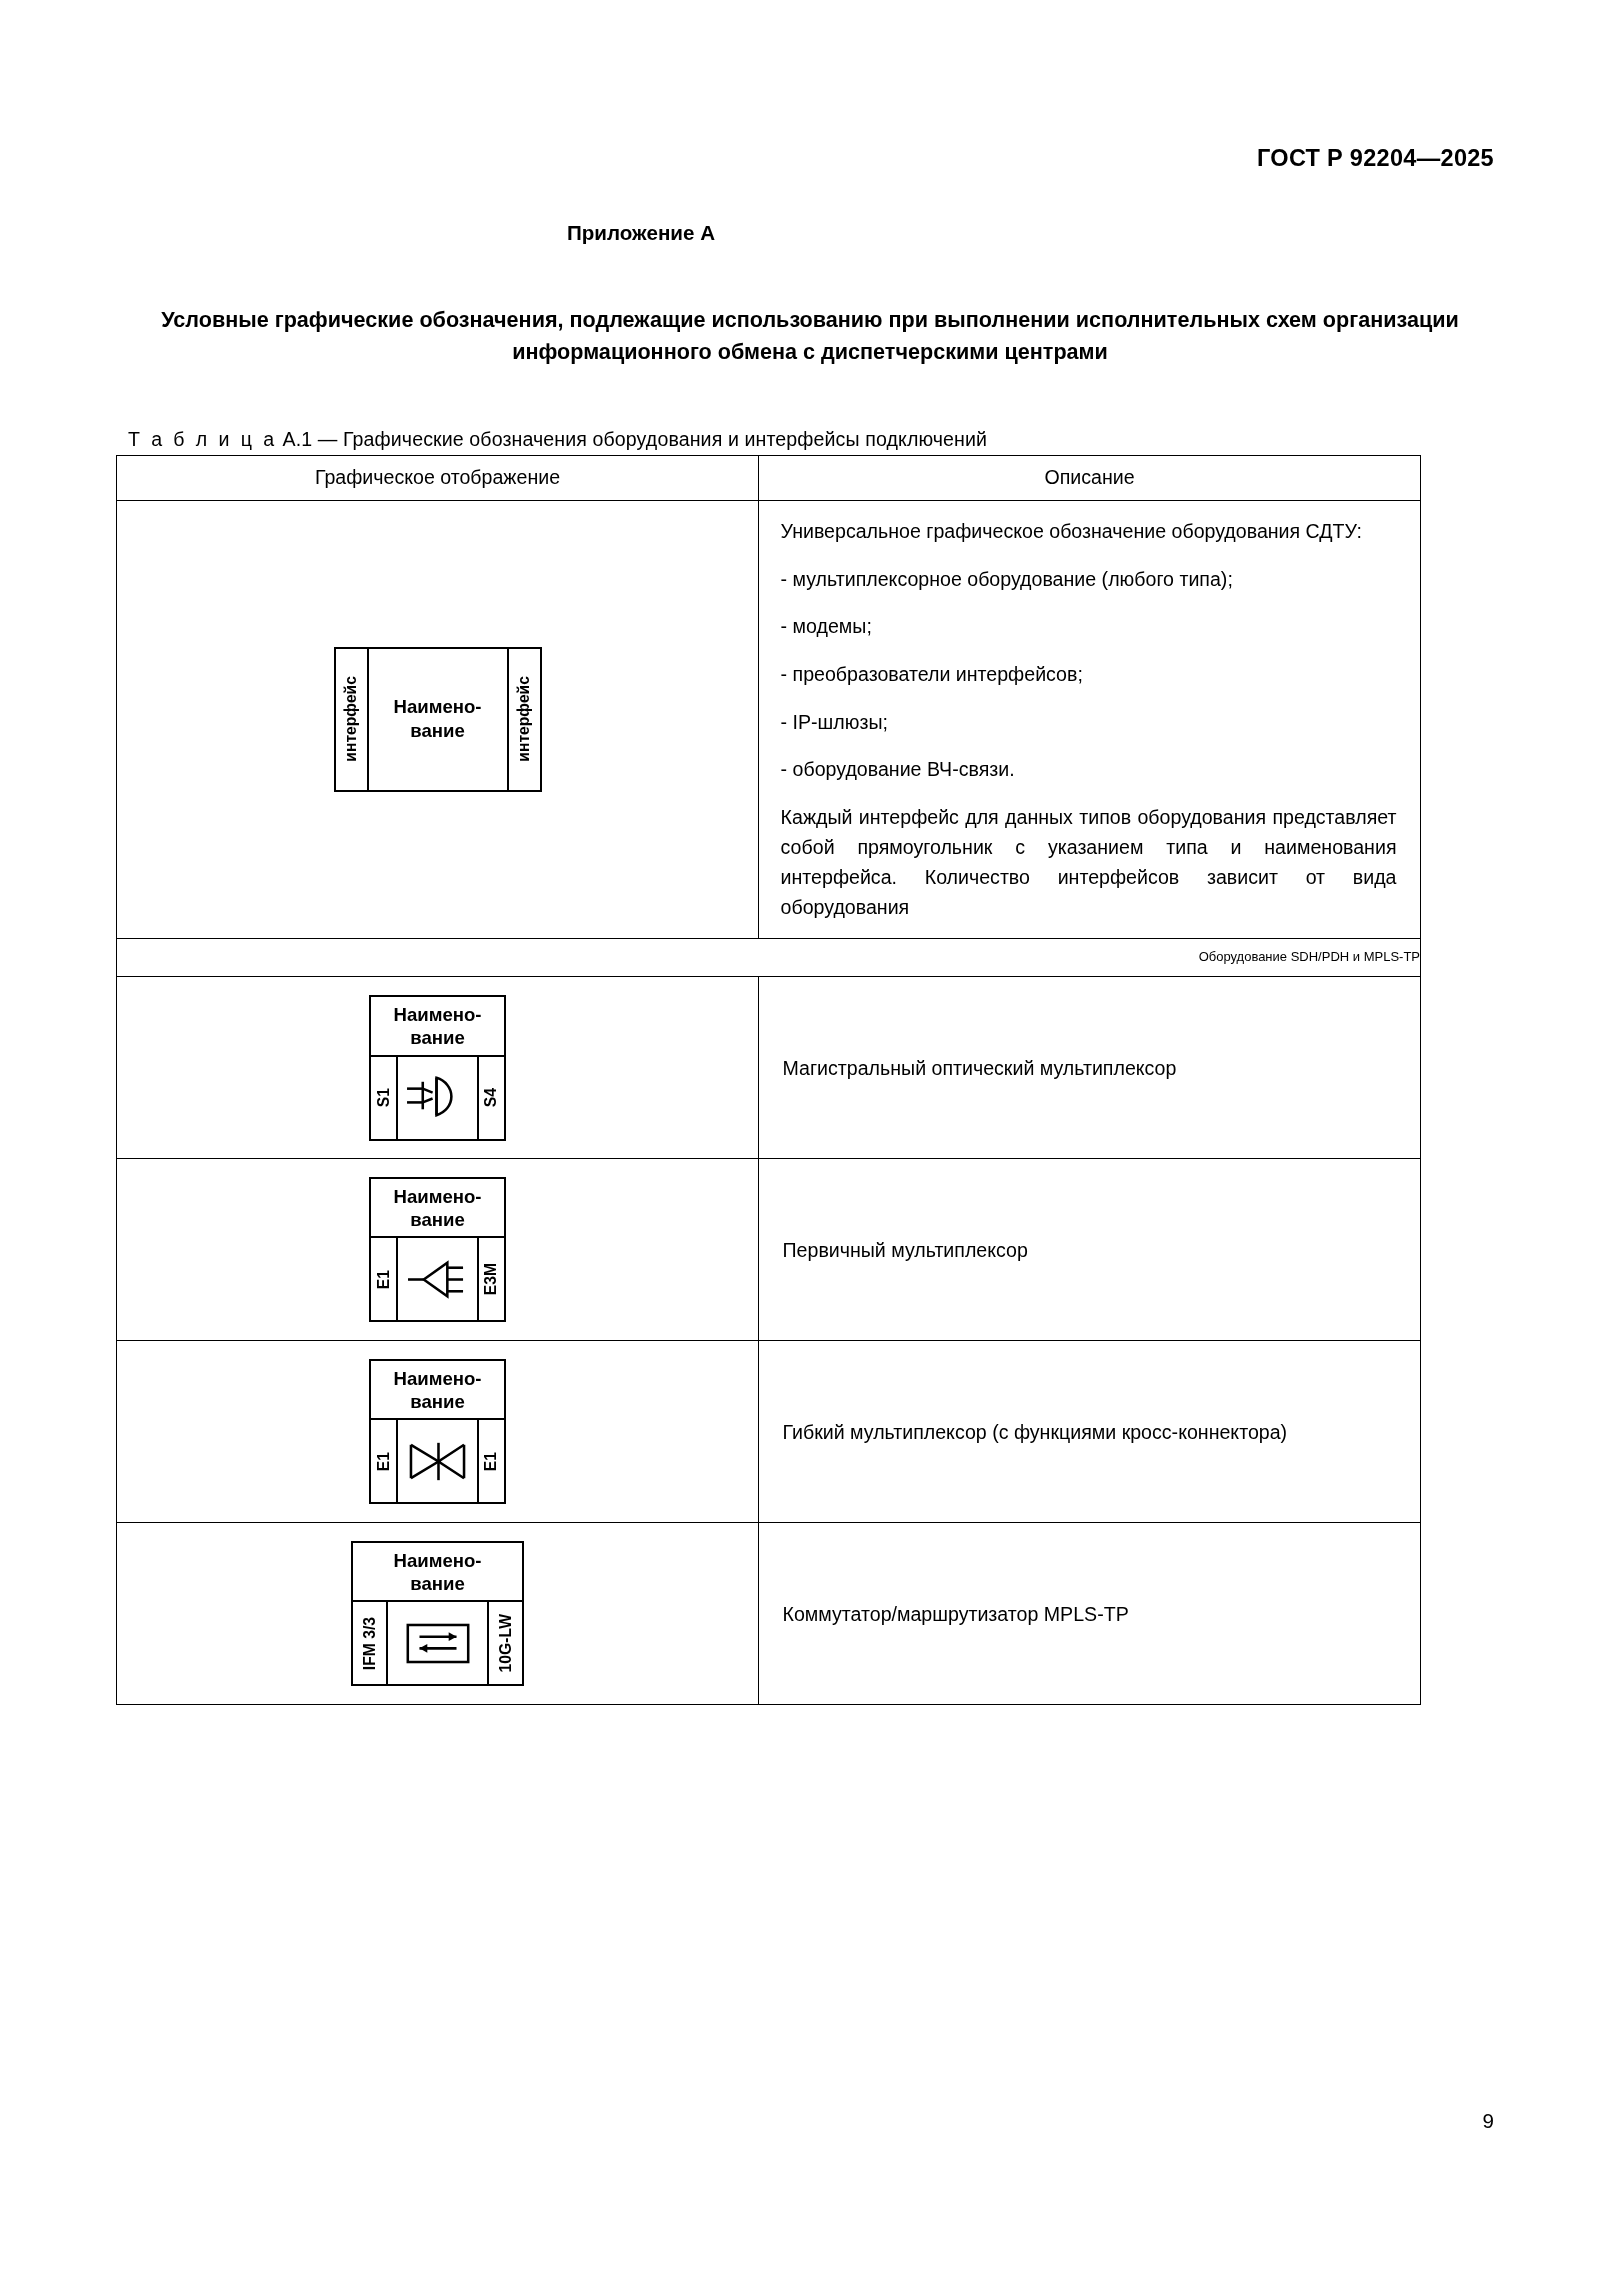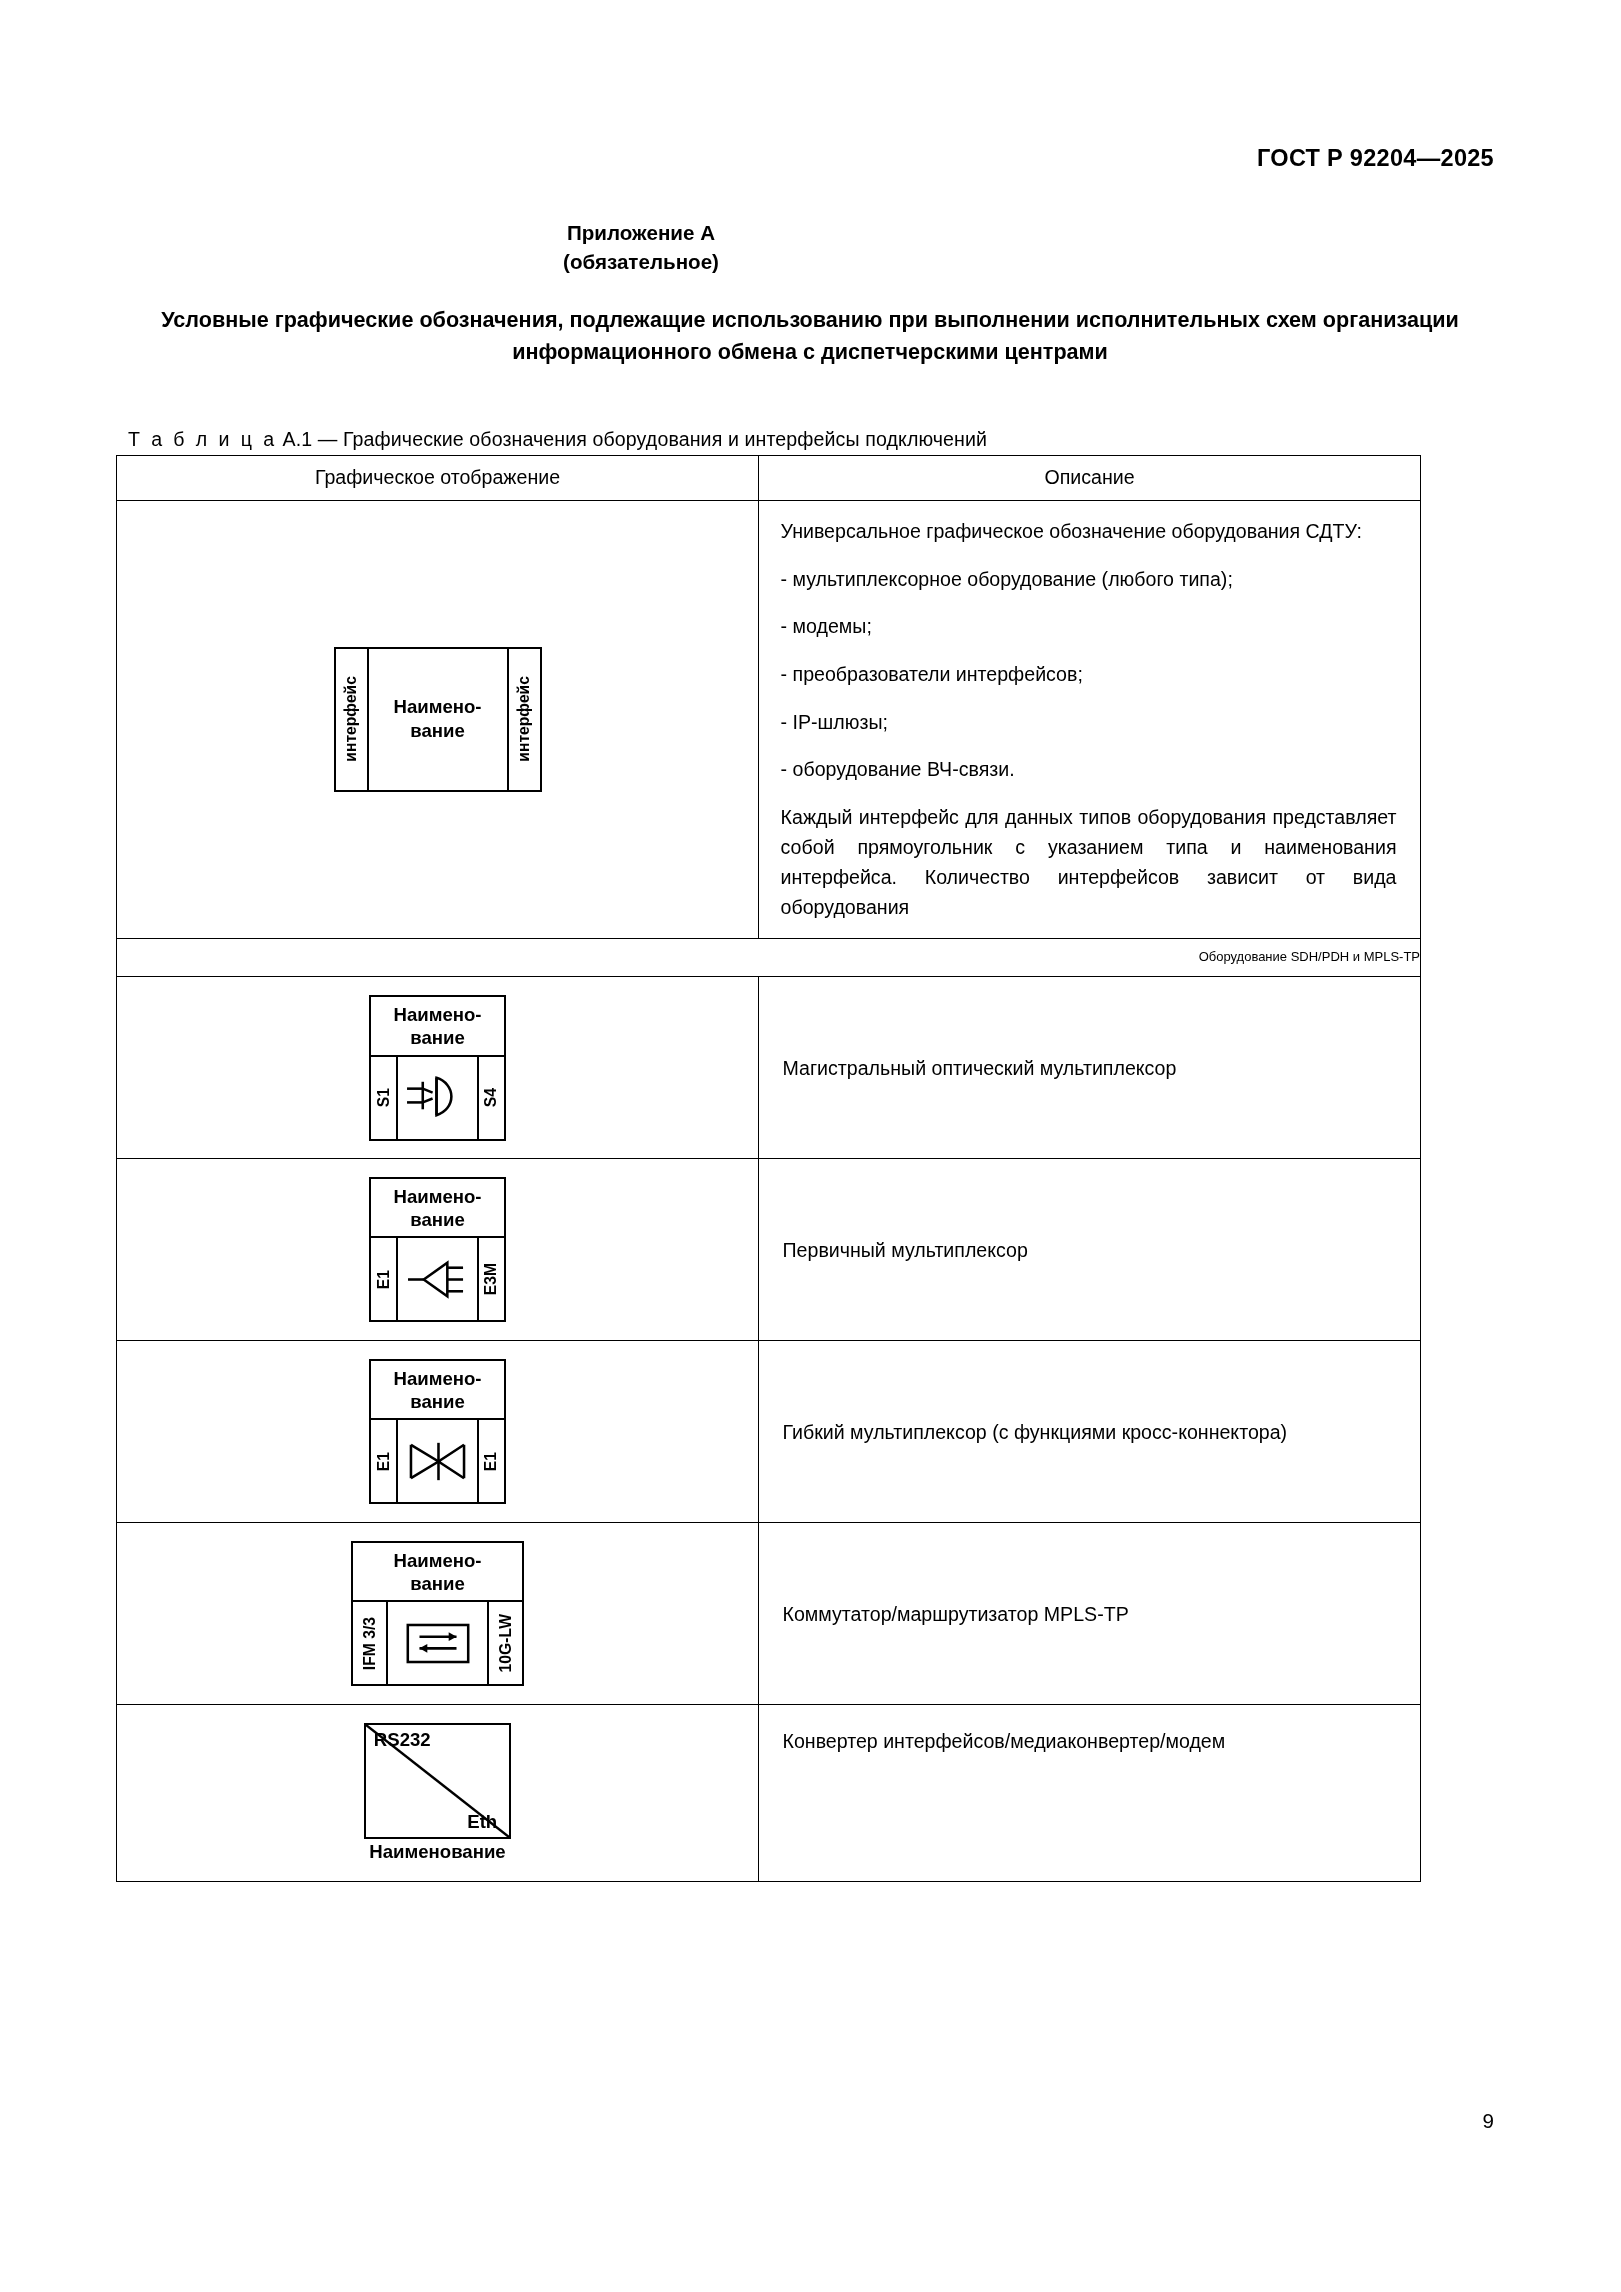--- a/index.html
+++ b/index.html
@@ -254,21 +254,20 @@
 </style>
 </head>
 <body>
 
 <div class="page">
 
   <div class="std-header">ГОСТ Р 92204—2025</div>
 
   <div class="appendix-block">
     <div class="appendix-title">Приложение А</div>
-    <div class="appendix-sub">(обязательное)</div>
   </div>
 
   <div class="appendix-desc">Условные графические обозначения, подлежащие использованию при выполнении исполнительных схем организации информационного обмена с диспетчерскими центрами</div>
 
   <div class="table-caption">
     <span class="spaced">Т а б л и ц а</span>
     <span>А.1 — Графические обозначения оборудования и интерфейсы подключений</span>
   </div>
 
   <table class="main">
@@ -436,33 +435,18 @@
               <div class="port right" style="width:35px">
                 <span>10G-LW</span>
               </div>
             </div>
           </div>
         </td>
         <td class="desc-simple">Коммутатор/маршрутизатор MPLS-TP</td>
       </tr>
 
 
-      <tr>
-        <td class="cell-graphic">
-          <div class="conv-wrap">
-            <div class="conv-box">
-              <svg class="diag" viewBox="0 0 150 118" preserveAspectRatio="none" aria-hidden="true">
-                <line x1="0" y1="0" x2="150" y2="118" stroke="#000" stroke-width="2.6"></line>
-              </svg>
-              <div class="lbl-tl">RS232</div>
-              <div class="lbl-br">Eth</div>
-            </div>
-            <div class="conv-caption">Наименование</div>
-          </div>
-        </td>
-        <td class="desc-simple" style="vertical-align:top; padding-top:21.6px;">Конвертер интерфейсов/медиаконвертер/модем</td>
-      </tr>
     </tbody>
   </table>
 
   <div class="page-number">9</div>
 </div>
 
 
 </body></html>

